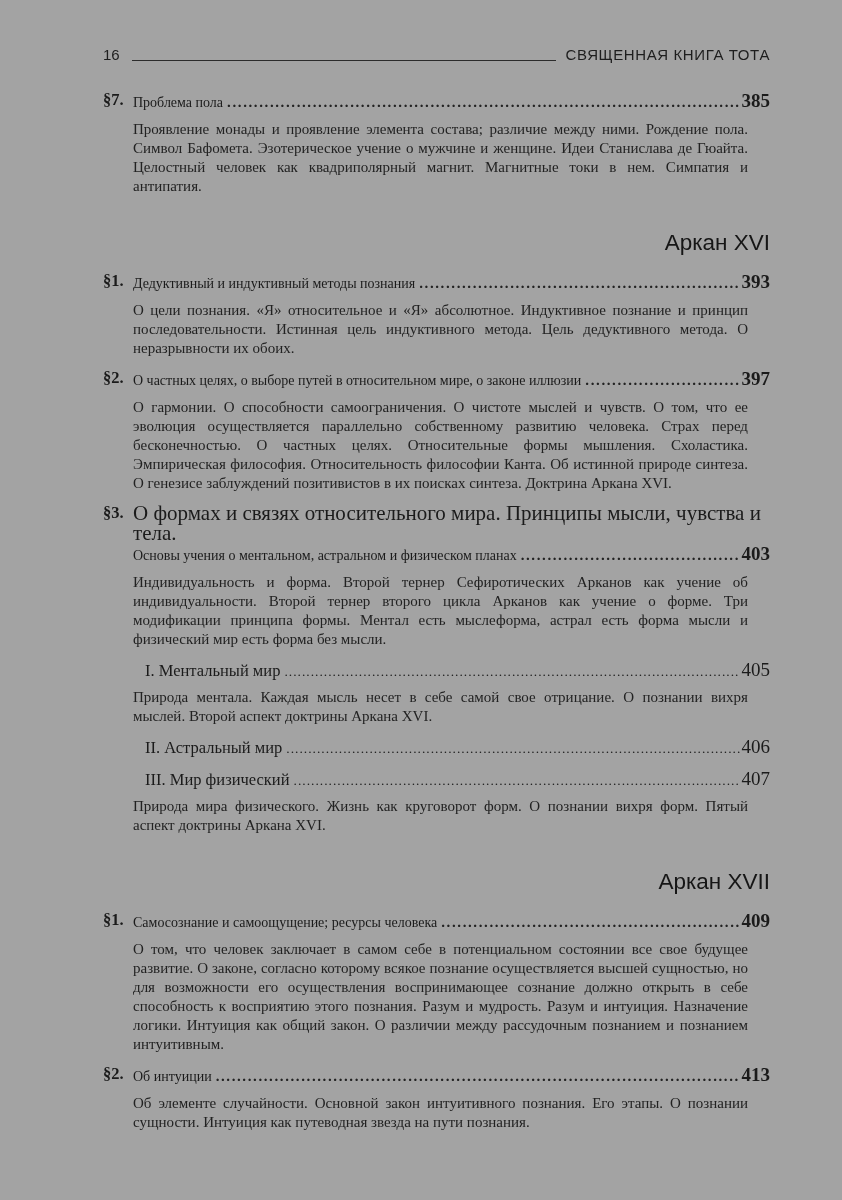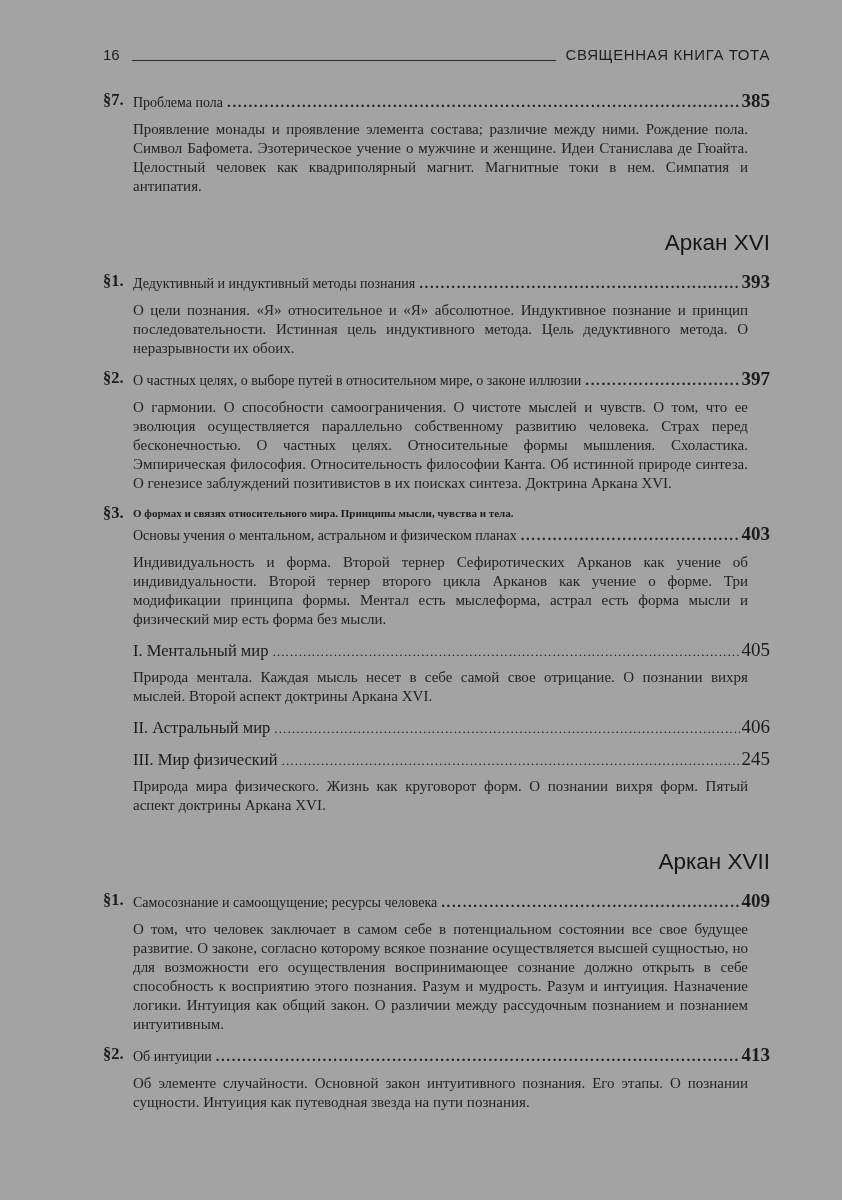--- a/index.html
+++ b/index.html
@@ -49,22 +49,22 @@
   .head-row { display: flex; }
   .label {
     width: 30px;
     flex-shrink: 0;
     font-weight: bold;
     font-size: 16.5px;
     line-height: 20px;
   }
   .tblock { flex: 1; min-width: 0; }
   .tline {
-    font-weight: bold;
-    font-size: 11px;
+    font-weight: normal;
+    font-size: 21px;
     line-height: 20px;
   }
   .lastline { display: flex; align-items: baseline; }
   .ttext {
     font-weight: normal;
     font-size: 14px;
     line-height: 20px;
     white-space: nowrap;
   }
   .dots {
@@ -82,21 +82,21 @@
     content: "..........................................................................................................................................................................";
   }
   .pgref {
     font-weight: bold;
     font-size: 19px;
     margin-left: 2px;
     white-space: nowrap;
   }
   
   .entry.sub .label  { font-weight: normal; }
-  .entry.sub .ttext  { font-weight: normal; font-size: 16.5px; }
+  .entry.sub .ttext  { font-weight: normal; font-size: 16.5px; margin-left: 12px; }
   .entry.sub .dots   { font-weight: normal; font-size: 13.5px; letter-spacing: 1px; }
   .entry.sub .pgref  { font-weight: normal; }
 
   .summary {
     margin: 7px 22px 0 30px;
     font-size: 15px;
     line-height: 19px;
     text-align: justify;
     color: #222222;
   }
@@ -193,21 +193,21 @@
             </span>
           </div>
         </div>
         <div class="entry sub">
           <div class="head-row">
             <span class="label"></span>
             <span class="tblock">
               <span class="lastline">
                 <span class="ttext">III. Мир физический</span>
                 <span class="dots"></span>
-                <span class="pgref">245</span>
+                <span class="pgref">407</span>
               </span>
             </span>
           </div>
           <div class="summary">Природа мира физического. Жизнь как круговорот форм. О познании вихря форм. Пятый аспект доктрины Аркана XVI.</div>
         </div>
         <div class="section-title">Аркан XVII</div>
         <div class="entry">
           <div class="head-row">
             <span class="label">§1.</span>
             <span class="tblock">

